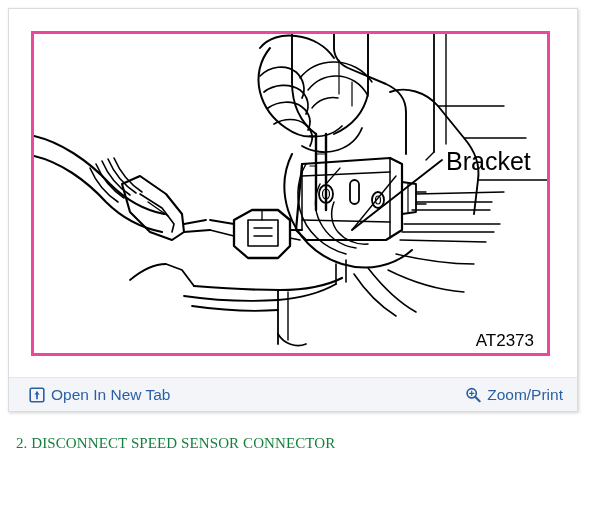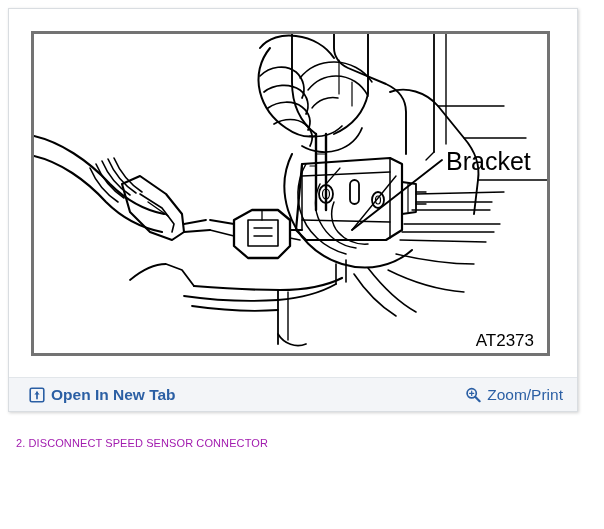--- a/index.html
+++ b/index.html
@@ -41,21 +41,21 @@
     background: #ffffff;
     overflow: hidden;
   }
 
   .figure-frame {
     position: absolute;
     left: 22px;
     top: 22px;
     width: 519px;
     height: 325px;
-    border: 3px solid #737373;
+    border: 3px solid #ec4899;
     box-sizing: border-box;
     background: #ffffff;
     overflow: hidden;
   }
 
   .figure-svg {
     display: block;
     width: 100%;
     height: 100%;
   }
@@ -78,46 +78,47 @@
     height: 34px;
     display: flex;
     align-items: center;
     gap: 6px;
     color: #2b5fa4;
     font-size: 15.5px;
     text-decoration: none;
     cursor: pointer;
     white-space: nowrap;
   }
-  .footer-link-left { left: 20px; font-weight: bold; }
+  .footer-link-left { left: 20px; }
   .footer-link-right { right: 14px; justify-content: center; }
 
   .footer-link .ficon {
     display: inline-flex;
     align-items: center;
     justify-content: center;
     width: 16px;
     height: 16px;
     flex: 0 0 auto;
   }
   .footer-link .ftext { line-height: 1; }
 
   
   .steps {
     position: absolute;
     left: 16px;
     top: 432px;
     width: 560px;
   }
   .step-line {
-    color: #a21caf;
-    font-size: 11px;
+    color: #15803d;
+    font-size: 15px;
     line-height: 23px;
     letter-spacing: 0.1px;
     white-space: nowrap;
+    font-family: Liberation Serif, serif;
   }
 
   .callout-text {
     font-family: "Liberation Sans", sans-serif;
     font-size: 25px;
     font-weight: 400;
     fill: #000000;
   }
   .code-text {
     font-family: "Liberation Sans", sans-serif;

